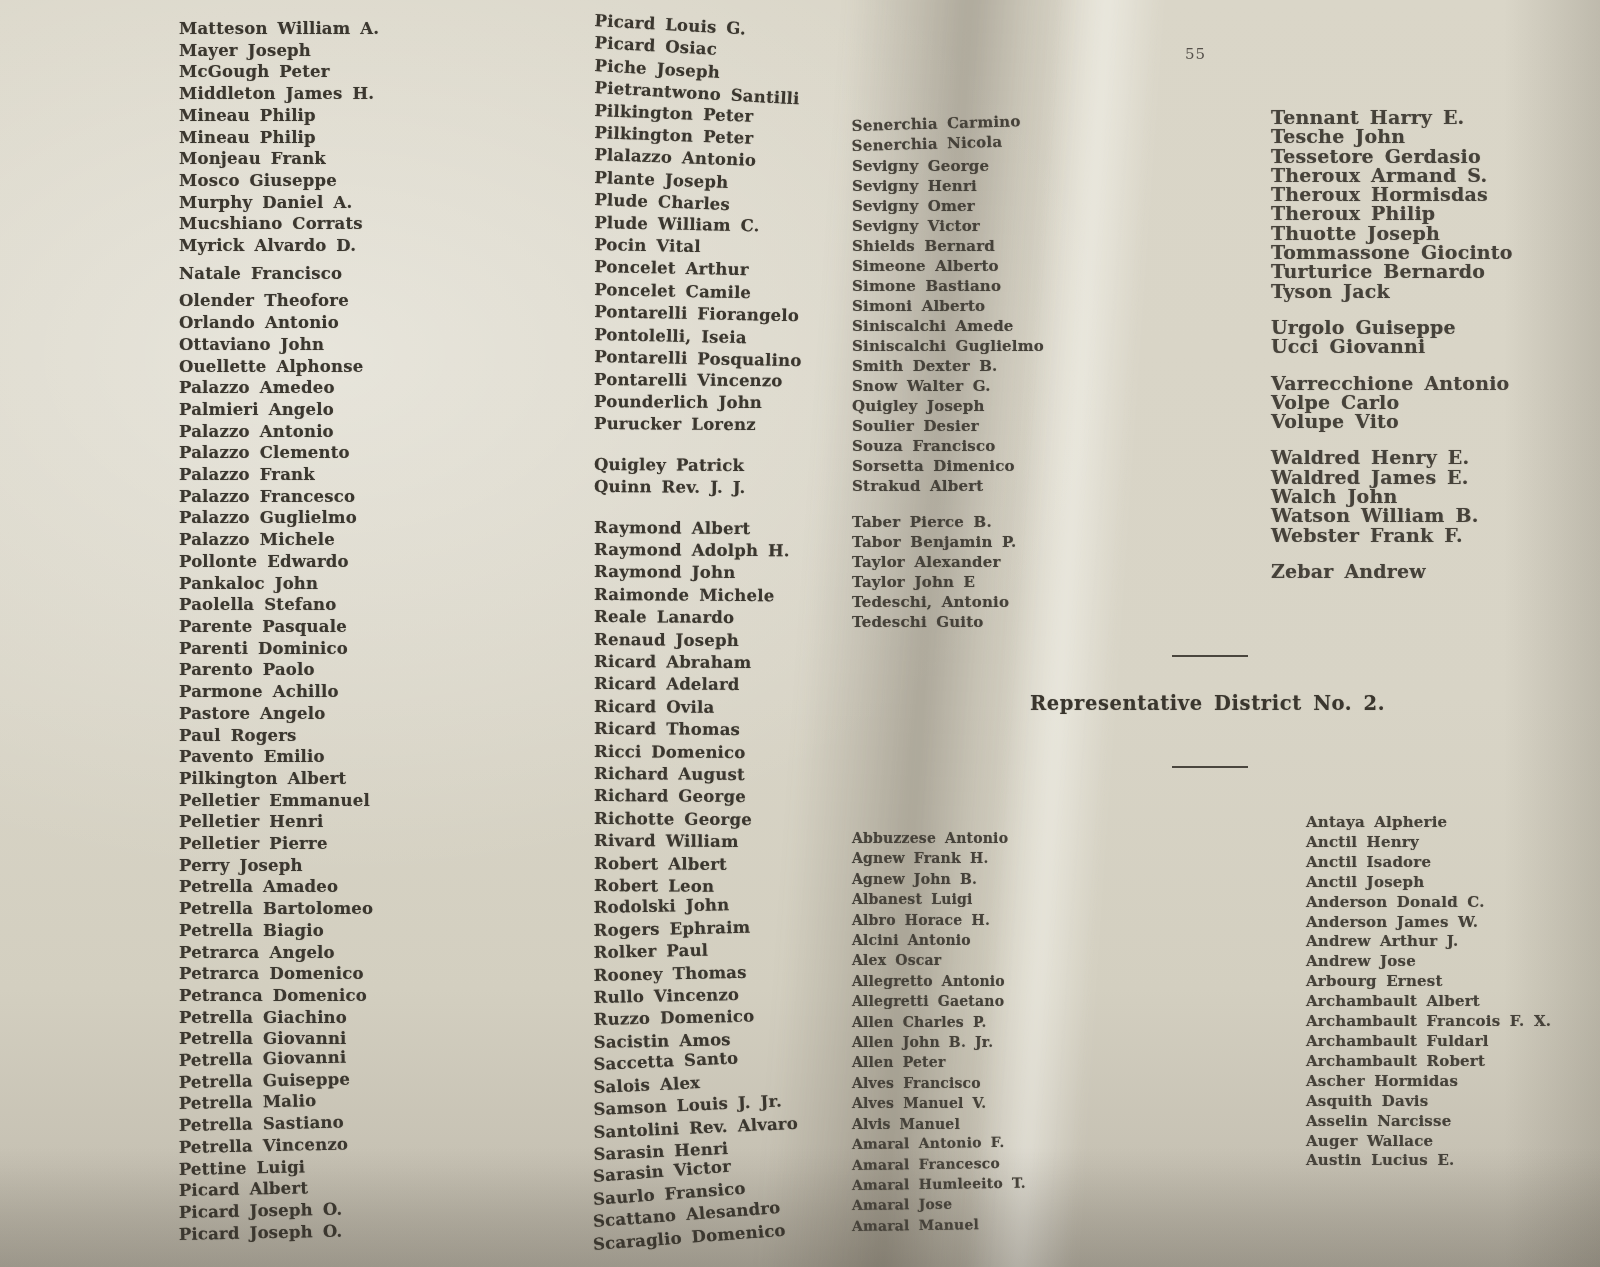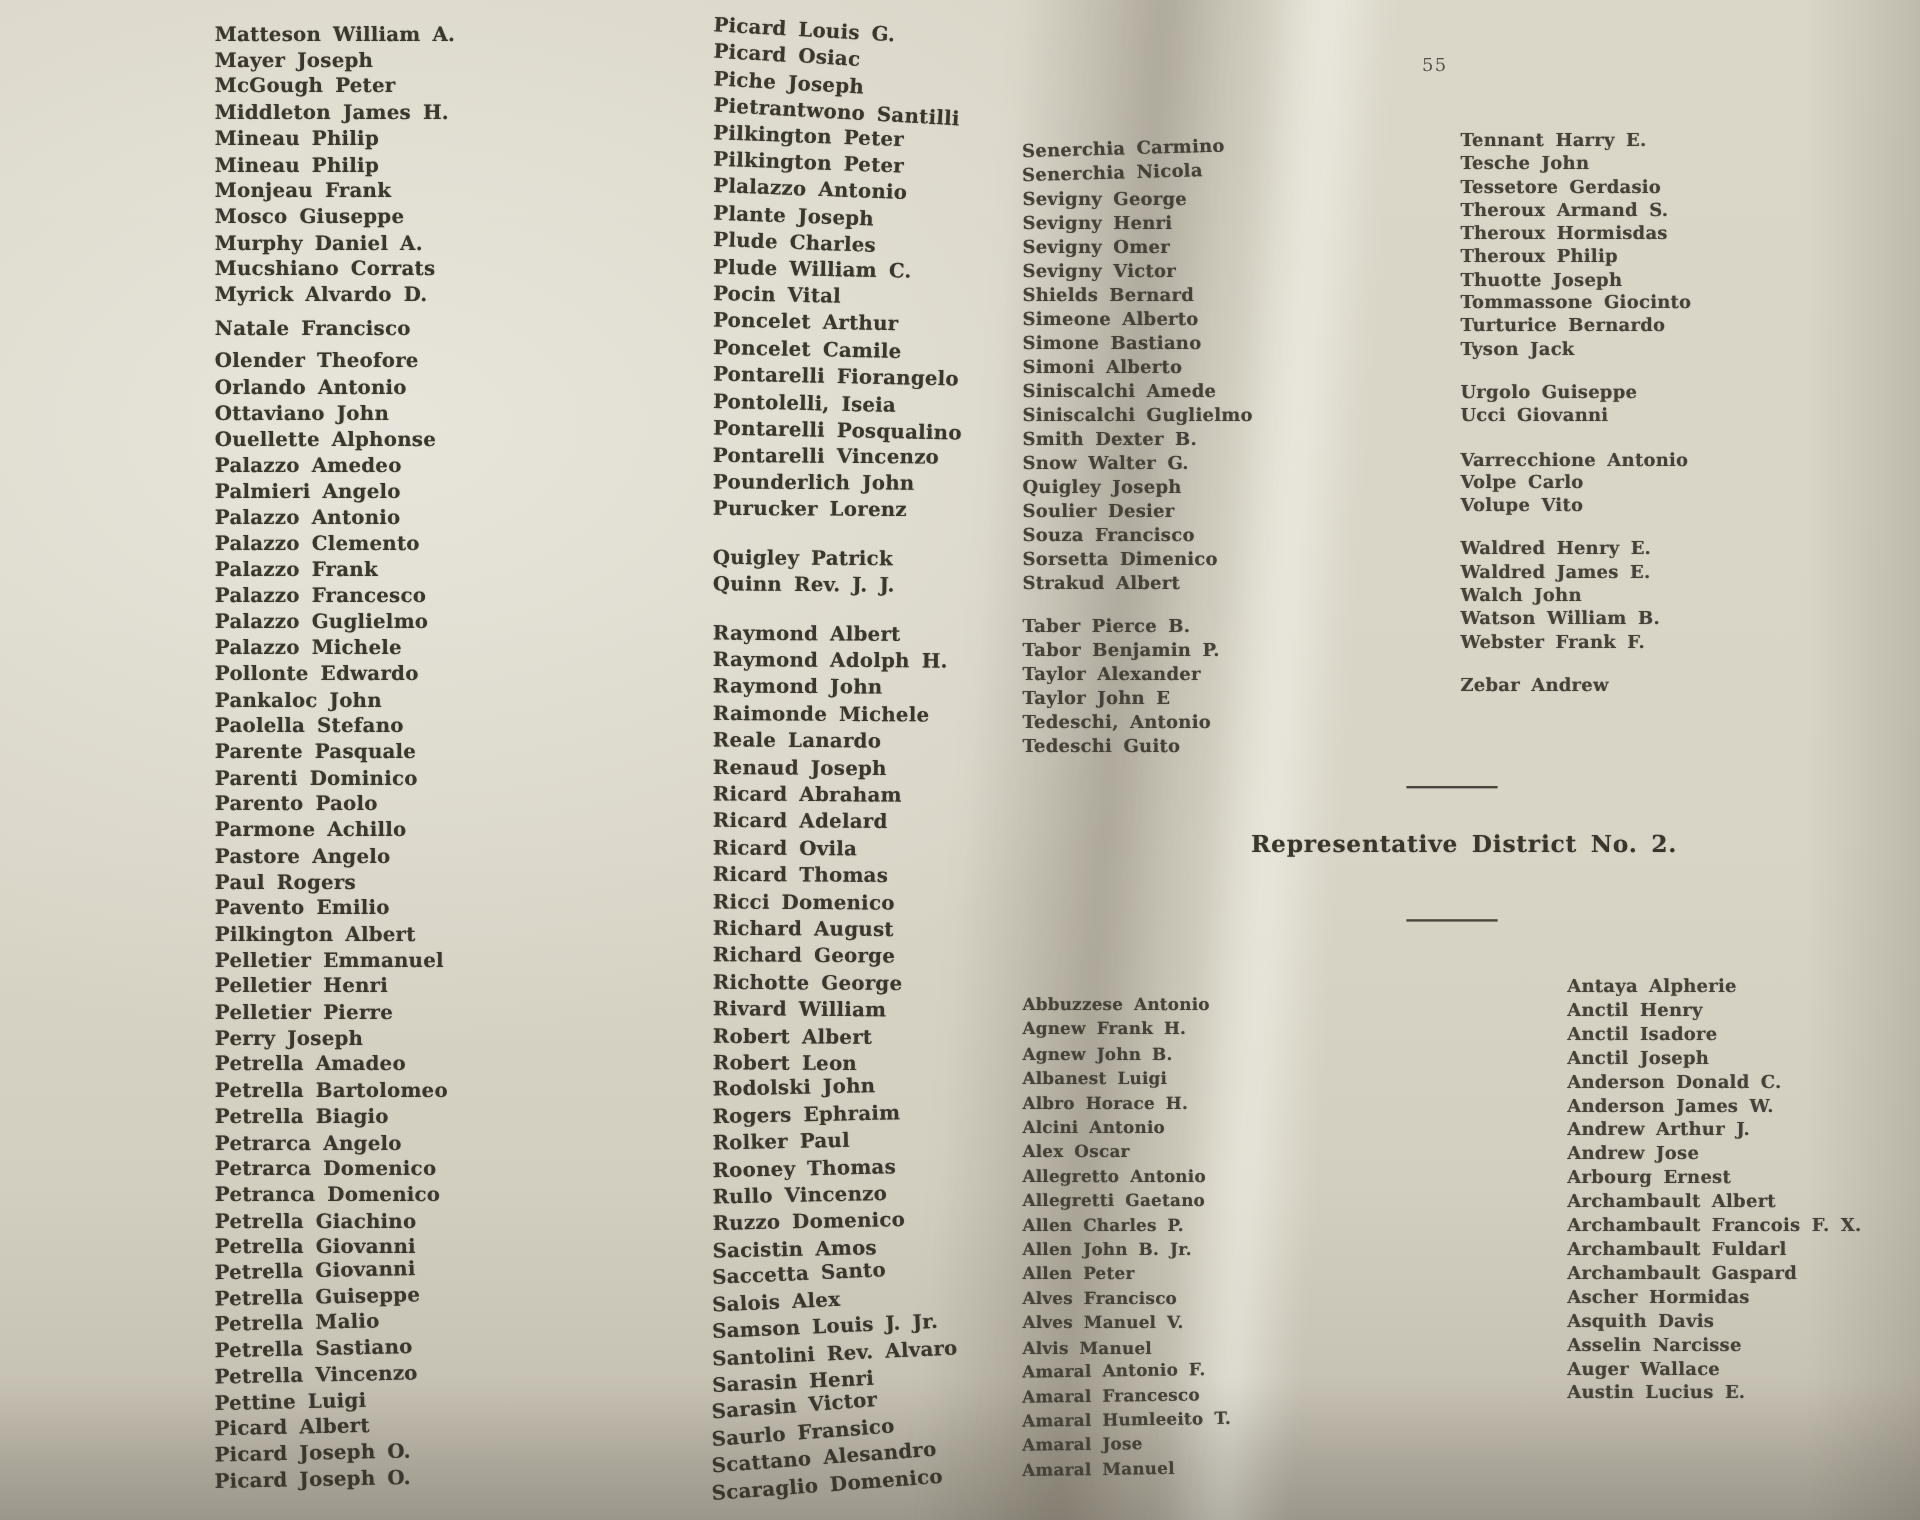--- a/index.html
+++ b/index.html
@@ -41,21 +41,21 @@
     letter-spacing:0.2px;word-spacing:4px;
     font-weight:bold;
     filter:blur(0.35px);
     text-shadow:0 0 1px rgba(62,56,46,0.45);
   }
   ul.col li{transform-origin:left bottom;}
   #col1{left:163px;top:2px;font-size:16.5px;line-height:21.7px;color:#3b372f;}
   #col2{left:578px;top:-6px;font-size:16.5px;line-height:22.4px;color:#3b372f;}
   #col3a{left:836px;top:100px;font-size:15px;line-height:20px;color:#46423a;}
   #col3b{left:836px;top:812px;font-size:14px;line-height:20.4px;color:#46423a;}
-  #col4a{left:1201px;top:92px;font-size:15px;line-height:19.3px;color:#46423a;}
+  #col4a{left:1255px;top:92px;font-size:19px;line-height:19.3px;color:#46423a;}
   #col4b{left:1290px;top:797px;font-size:15px;line-height:19.9px;color:#46423a;}
   #col1 .gap{height:6px;line-height:6px;}
   #col2 .gap{height:18px;line-height:18px;}
   #col3a .gap{height:16px;line-height:16px;}
   #col4a .gap{height:17px;line-height:17px;}
   
   #col1 li:nth-child(n+50){transform:rotate(-1.2deg);}
   #col2 li:nth-child(-n+4){transform:rotate(3.2deg);}
   #col2 li:nth-child(n+5):nth-child(-n+9){transform:rotate(2.1deg);}
   #col2 li:nth-child(n+10):nth-child(-n+16){transform:rotate(1.2deg);}
@@ -65,21 +65,21 @@
   #col2 li:nth-child(n+53){transform:rotate(-4.3deg);}
   #col3a li:nth-child(-n+2){transform:rotate(-1.6deg);}
   #col3b li:nth-child(n+16){transform:rotate(-0.8deg);}
   .page-number{
     position:absolute;left:1185px;top:45px;
     font-size:15px;color:#55504a;letter-spacing:1px;
     filter:blur(0.3px);
   }
   .heading{
     position:absolute;left:1030px;top:692px;width:380px;
-    text-align:center;font-size:19.5px;font-weight:bold;
+    font-size:19.5px;font-weight:bold;
     letter-spacing:0.6px;word-spacing:4px;color:#3a362e;
     filter:blur(0.35px);
     text-shadow:0 0 1px rgba(62,56,46,0.45);
   }
   .rule{
     position:absolute;left:1172px;width:76px;height:2px;
     background:#4a463e;filter:blur(0.5px);
   }
   .rule-top{top:655px;}
   .rule-bottom{top:766px;}
@@ -295,21 +295,21 @@
       <li>Anctil Isadore</li>
       <li>Anctil Joseph</li>
       <li>Anderson Donald C.</li>
       <li>Anderson James W.</li>
       <li>Andrew Arthur J.</li>
       <li>Andrew Jose</li>
       <li>Arbourg Ernest</li>
       <li>Archambault Albert</li>
       <li>Archambault Francois F. X.</li>
       <li>Archambault Fuldarl</li>
-      <li>Archambault Gaspard</li>
+      <li>Archambault Robert</li>
       <li>Ascher Hormidas</li>
       <li>Asquith Davis</li>
       <li>Asselin Narcisse</li>
       <li>Auger Wallace</li>
       <li>Austin Lucius E.</li>
     </ul>
 
   <div class="rule rule-top"></div>
   <div class="heading">Representative District No. 2.</div>
   <div class="rule rule-bottom"></div>

